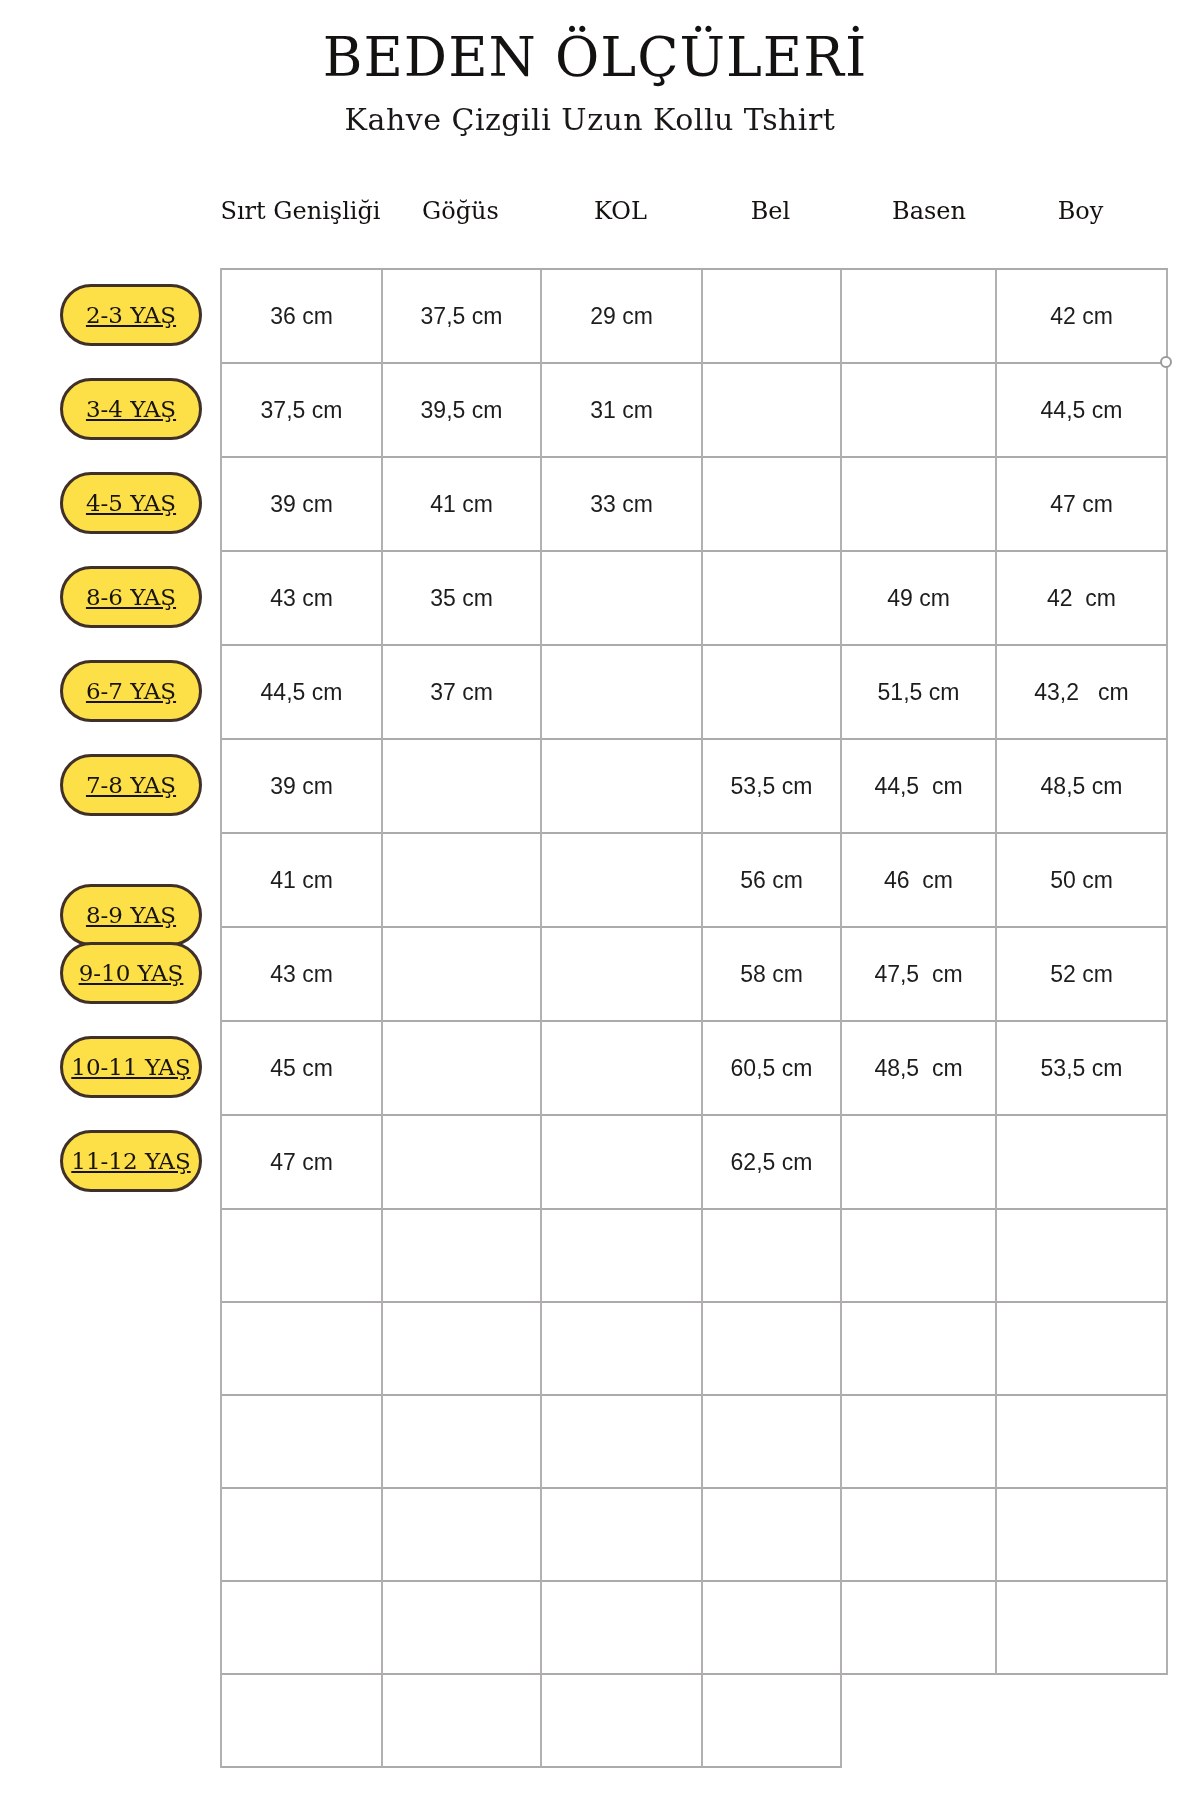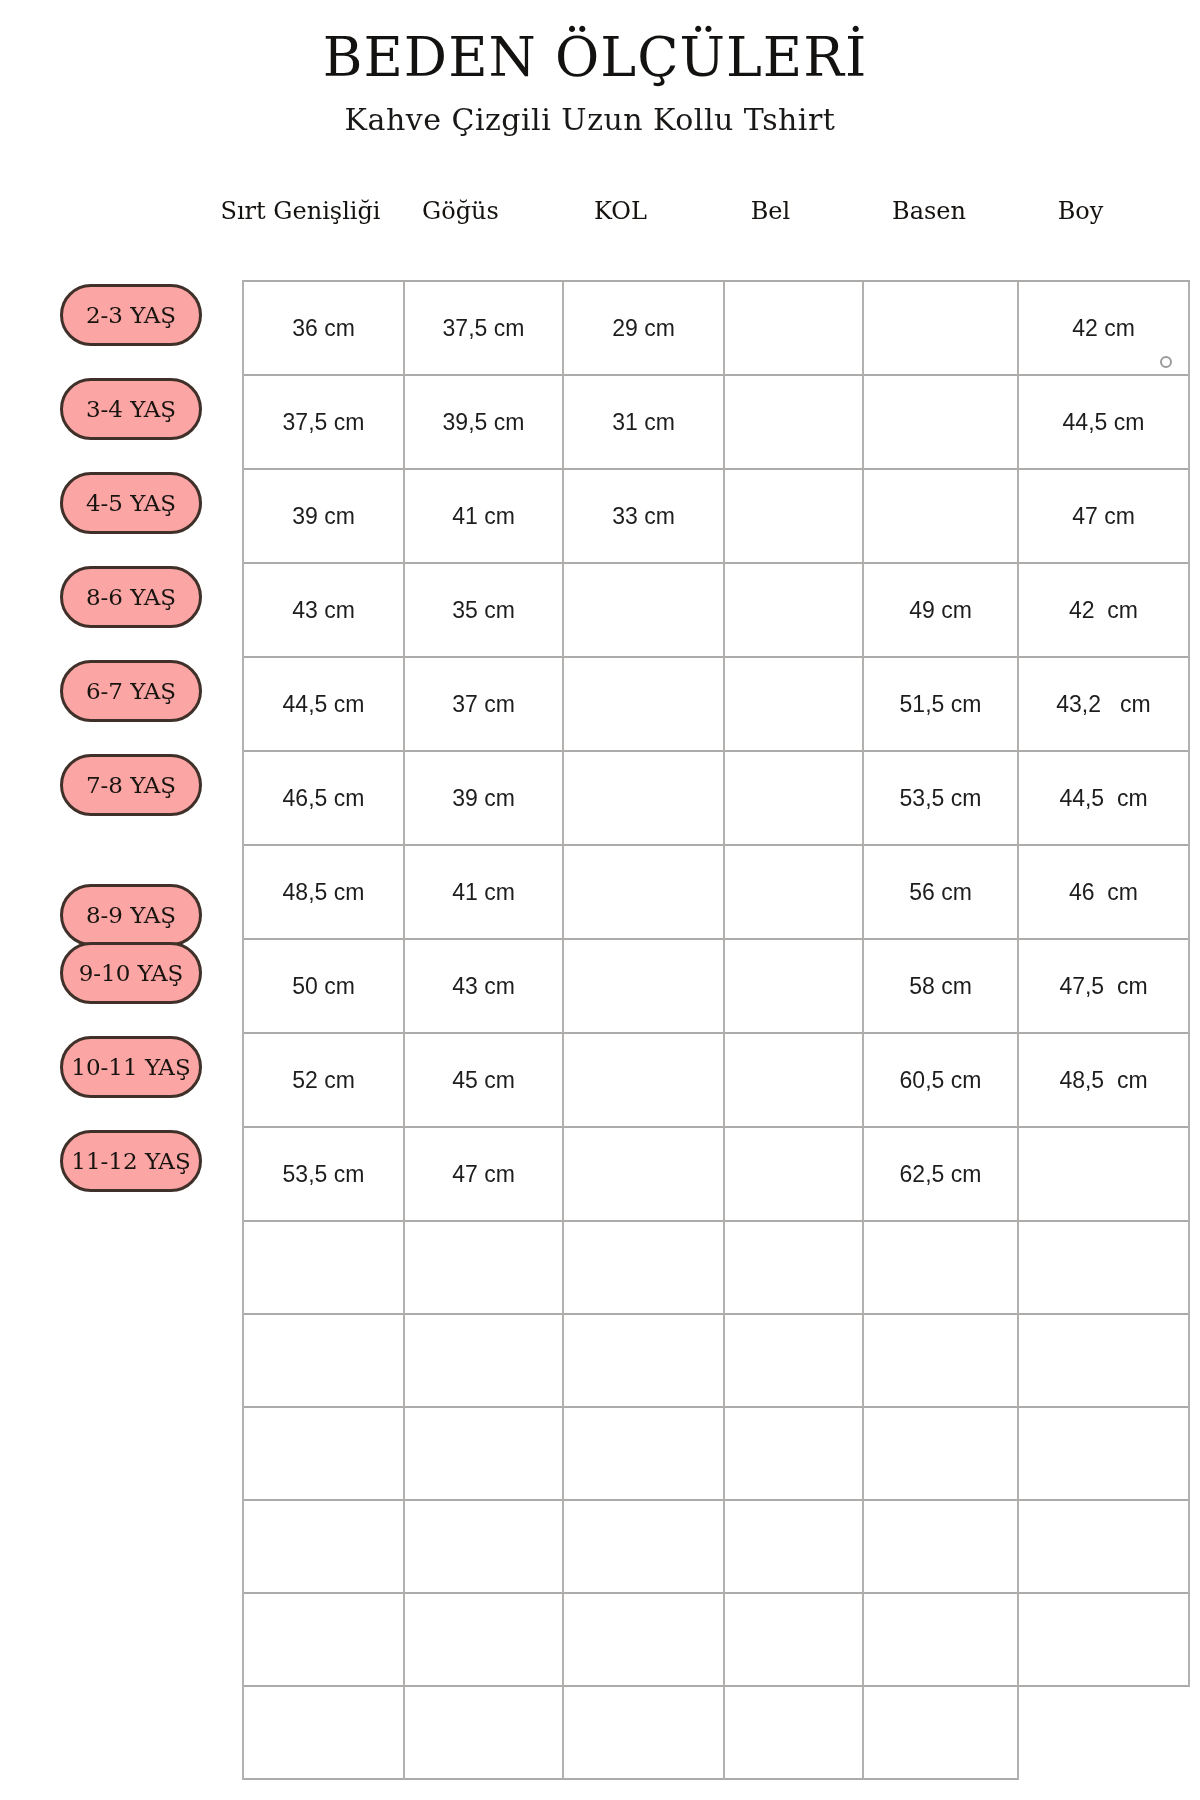--- a/index.html
+++ b/index.html
@@ -30,50 +30,50 @@
   
   .col-header{
     position:absolute;top:190px;width:240px;height:42px;
     display:flex;align-items:center;justify-content:center;
     font-family:"DejaVu Serif", serif;
     font-size:24px;font-weight:400;color:#14110e;
     white-space:nowrap;
   }
   
   .size-grid{
-    position:absolute;left:220px;top:280px;
+    position:absolute;left:220px;top:268px;
     width:946px;height:1498px;
     display:grid;
     grid-template-columns:161px 159px 161px 139px 155px 171px;
     grid-template-rows:repeat(10, 94px) repeat(6, 93px);
     border-top:2px solid #adaba9;
     border-left:2px solid #b3b1af;
     box-sizing:content-box;
-    margin-left:22px;
   }
   .cell{
     border-right:2px solid #b3b1af;
     border-bottom:2px solid #adaba9;
     display:flex;align-items:center;justify-content:center;
     font-family:"Liberation Sans", sans-serif;
     font-size:23px;color:#1d1d1d;
     white-space:pre;
     box-sizing:border-box;
   }
   
   .age-pill{
     position:absolute;left:60px;width:142px;height:62px;
     border:3px solid #40302a;
     border-radius:40px;
-    background:#fca5a5;
+    background:#fde047;
     display:flex;align-items:center;justify-content:center;
     font-family:"DejaVu Serif", serif;
     font-size:23px;color:#181410;
     white-space:nowrap;
     box-sizing:border-box;
+    text-decoration:underline;
   }
   
   .handle-dot{
     position:absolute;left:1160px;top:356px;
     width:12px;height:12px;border-radius:50%;
     border:2px solid #9b9b9b;background:#ffffff;
     box-sizing:border-box;
   }
 </style>
 </head>
@@ -131,21 +131,20 @@
       <div class="cell"></div>
       <div class="cell"></div>
       <div class="cell">49 cm</div>
       <div class="cell">42  cm</div>
       <div class="cell">44,5 cm</div>
       <div class="cell">37 cm</div>
       <div class="cell"></div>
       <div class="cell"></div>
       <div class="cell">51,5 cm</div>
       <div class="cell">43,2   cm</div>
-      <div class="cell">46,5 cm</div>
       <div class="cell">39 cm</div>
       <div class="cell"></div>
       <div class="cell"></div>
       <div class="cell">53,5 cm</div>
       <div class="cell">44,5  cm</div>
       <div class="cell">48,5 cm</div>
       <div class="cell">41 cm</div>
       <div class="cell"></div>
       <div class="cell"></div>
       <div class="cell">56 cm</div>

